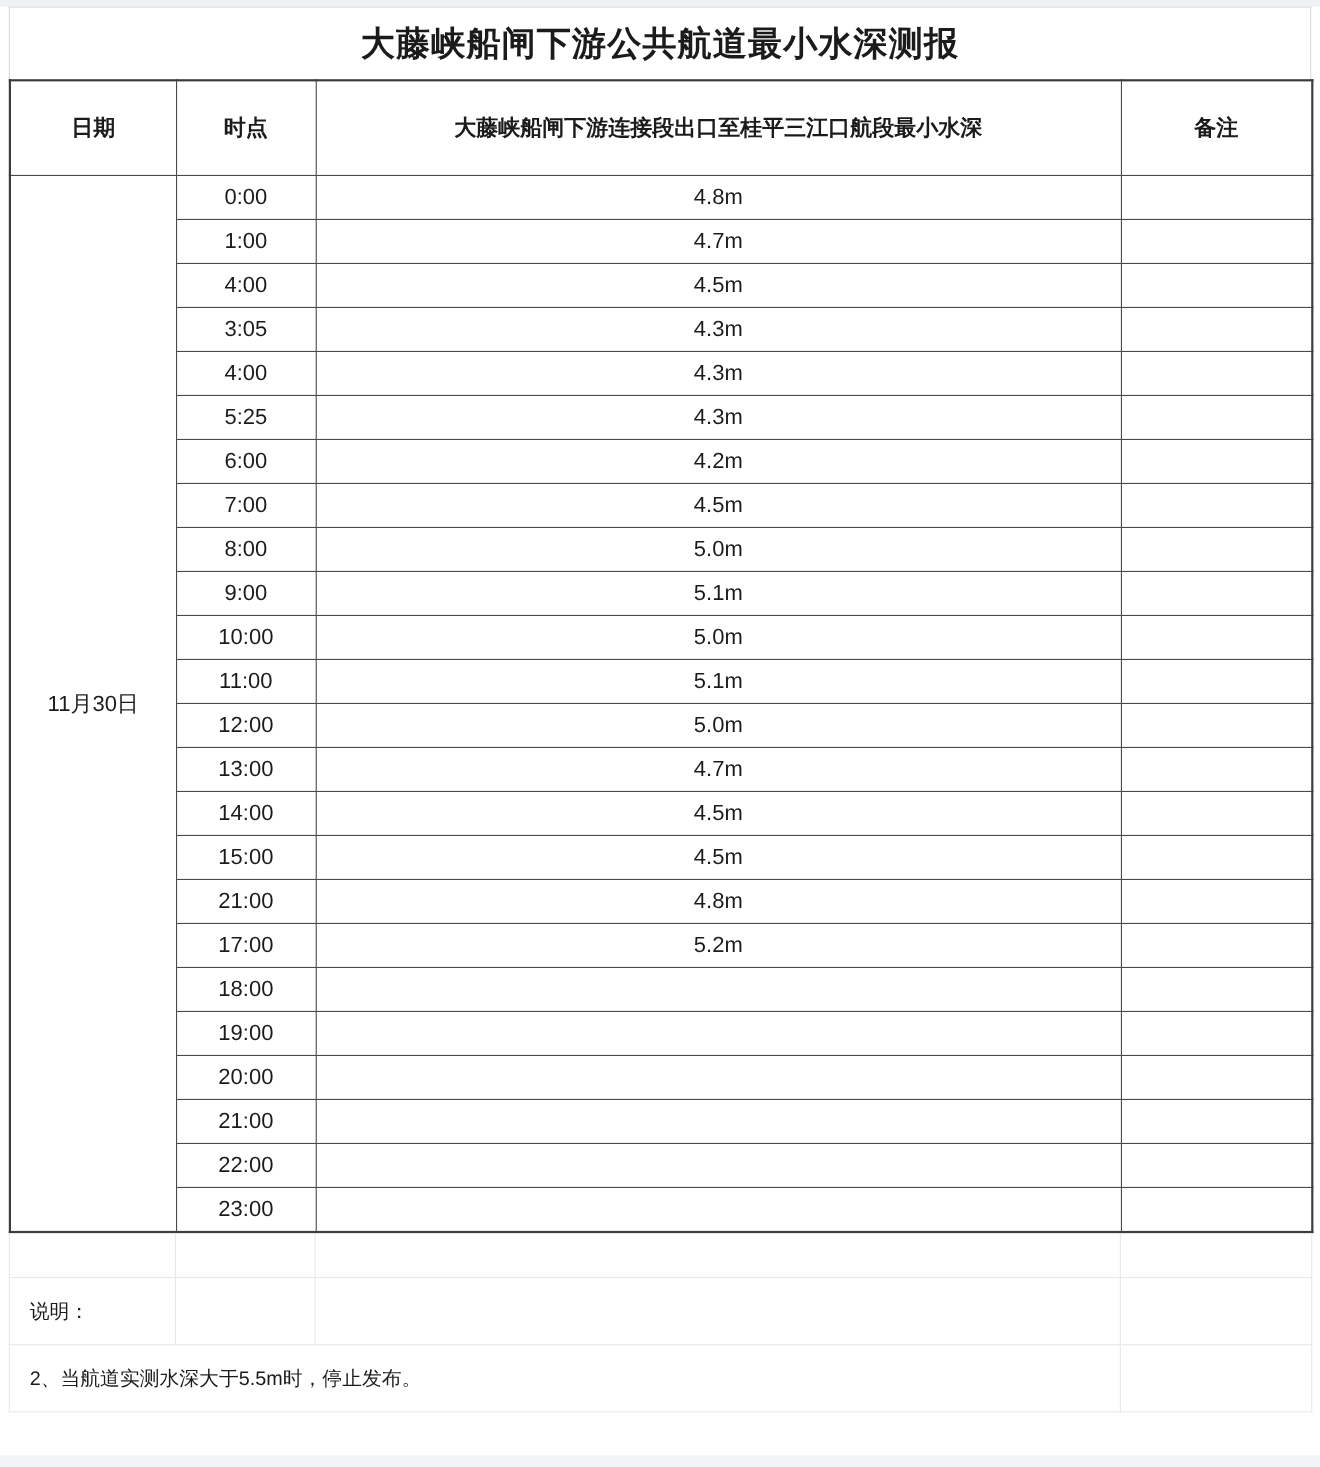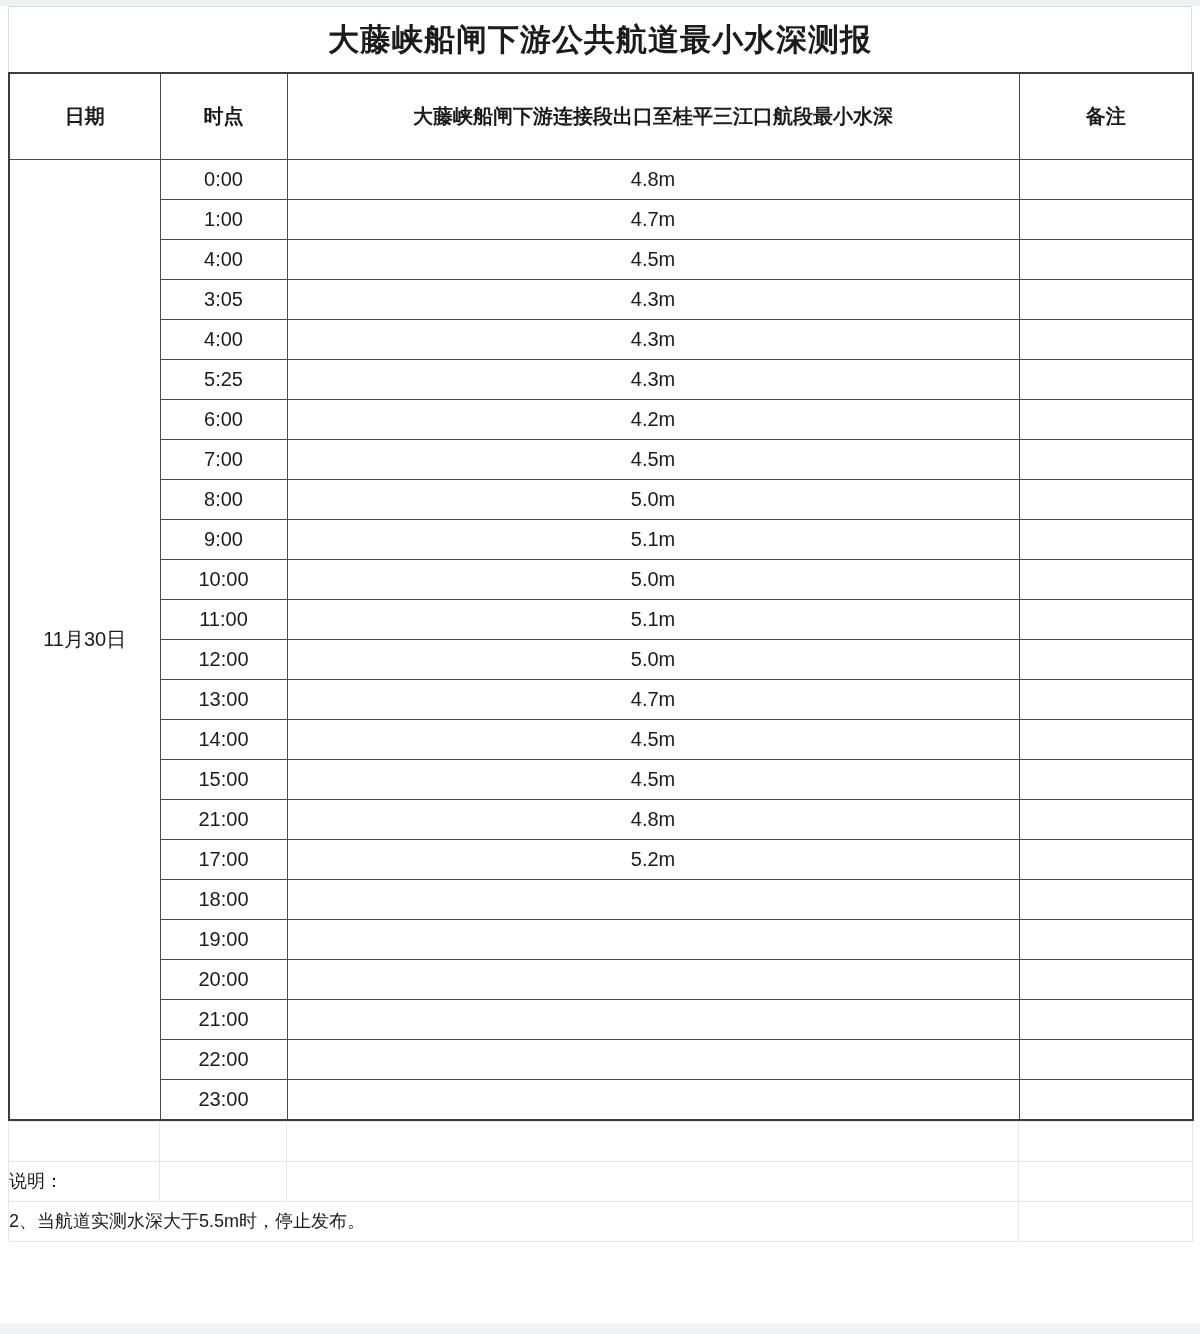--- a/index.html
+++ b/index.html
@@ -36,21 +36,21 @@
   table.main tbody tr { height:40px; }
   table.main tbody td { font-size:20px; font-weight:500; }
   .date-cell { font-size:20px; font-weight:500; }
 
   table.light {
     border-collapse:collapse; table-layout:fixed;
     width:1184px;
   }
   table.light td {
     border:1px solid #e5e8ea;
-    padding:0; vertical-align:middle;
+    padding:18px; vertical-align:middle;
     overflow:hidden; white-space:nowrap;
   }
   table.light tr { height:40px; }
   .label-cell, .note-cell {
     font-size:18px; font-weight:500;
     text-align:left; padding-left:3px;
   }
   tr.note2-row { height:37px; }
 
   .bottom-band {

